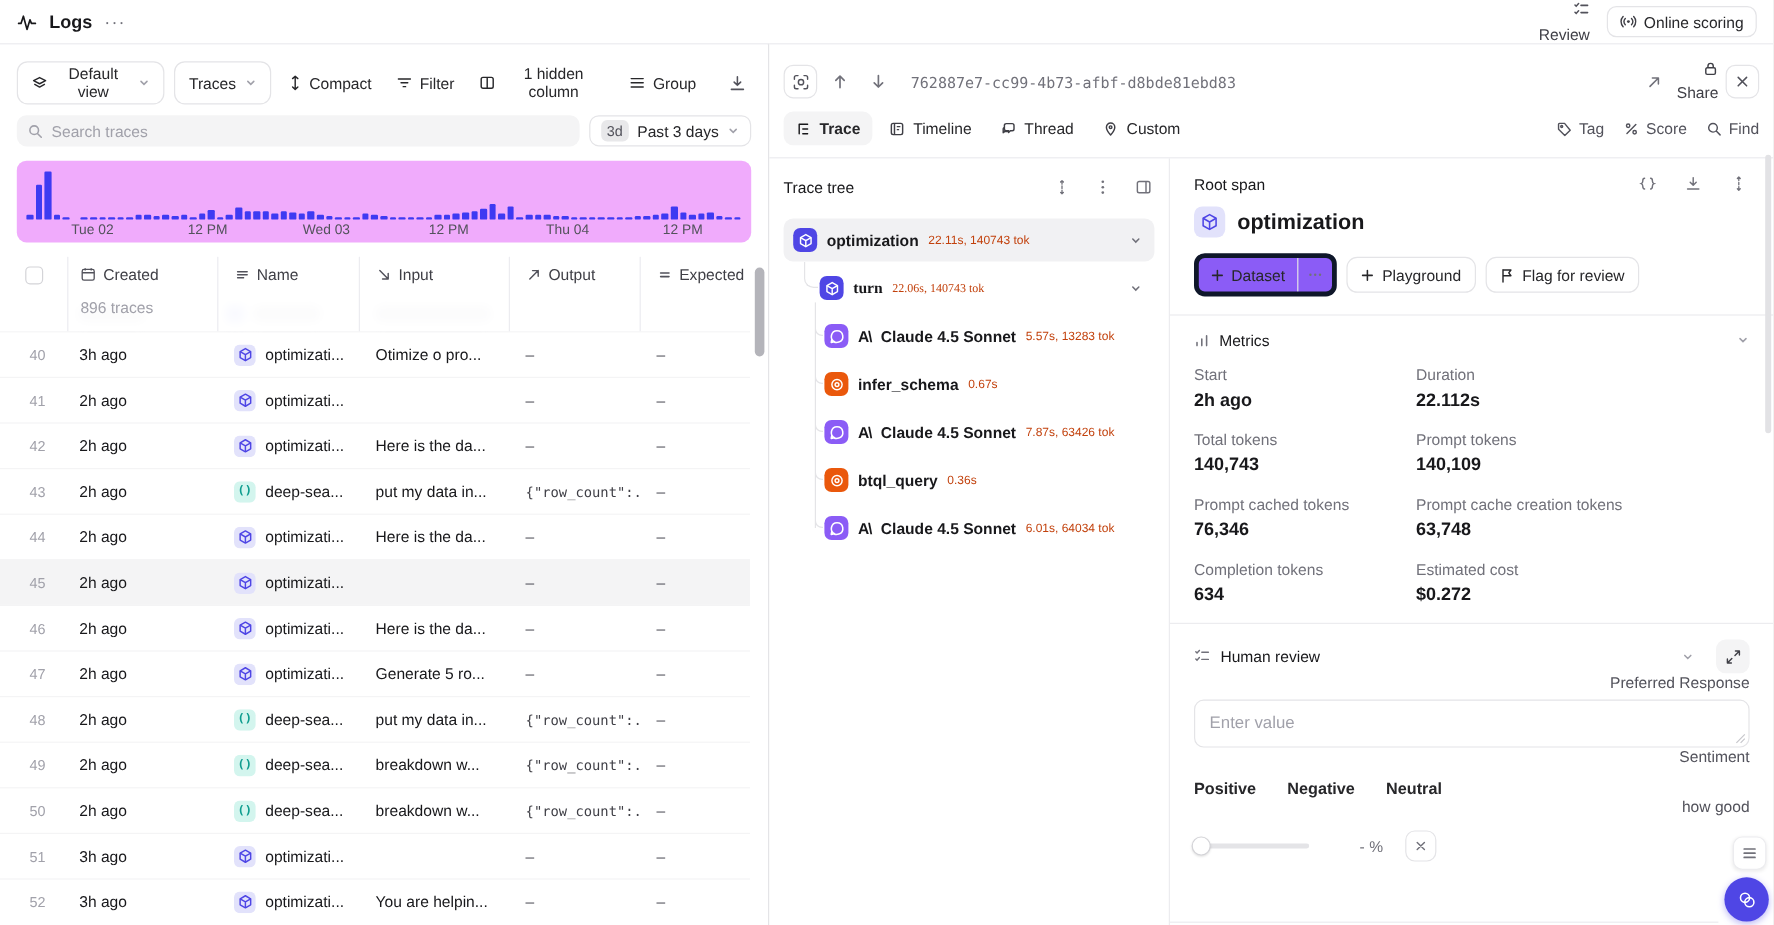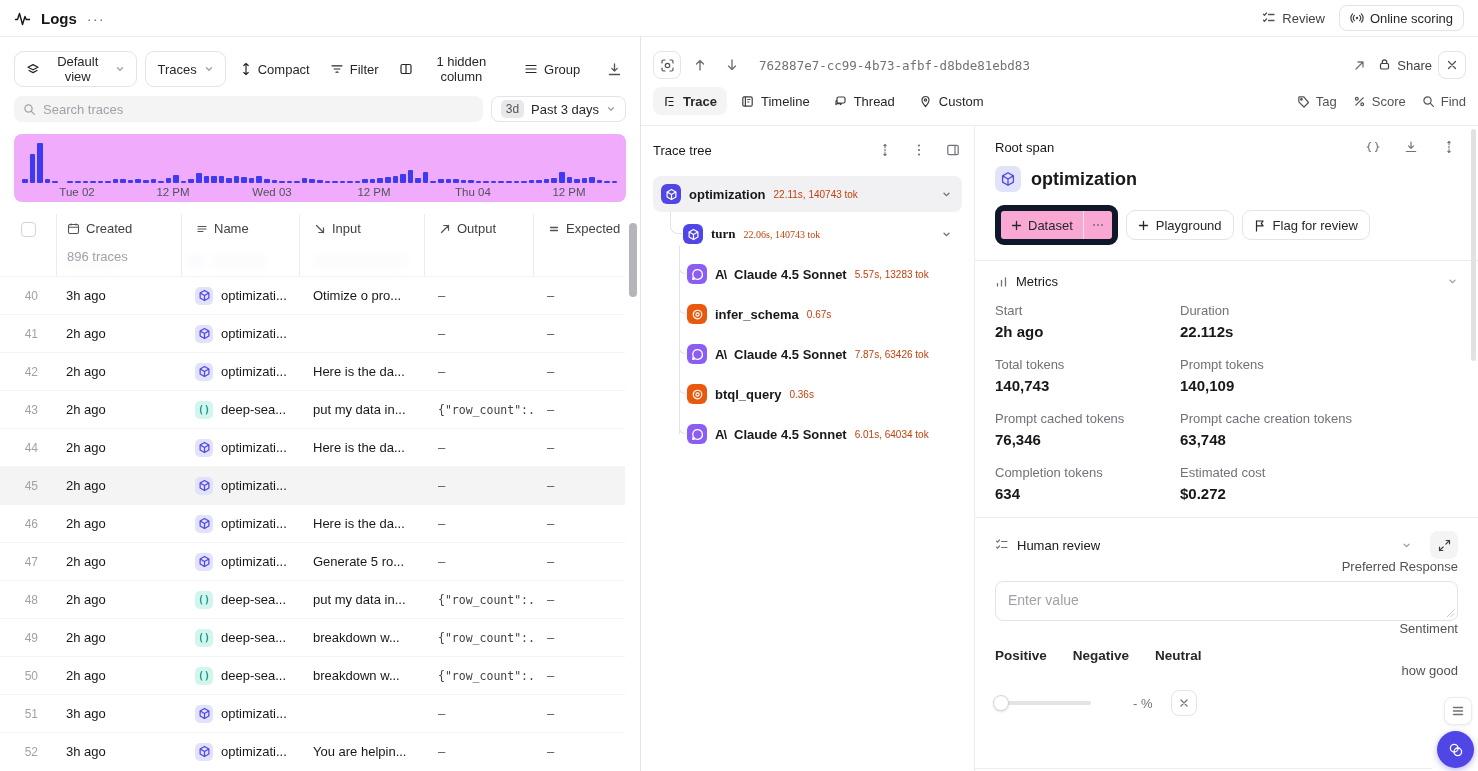--- a/index.html
+++ b/index.html
@@ -6,22 +6,22 @@
   body { background:#dcdcdc; font-family:"Liberation Sans", sans-serif; }
   .app { width:1478px; height:771px; background:#fff; position:relative; overflow:hidden;
          color:#18181b; font-size:13px; }
 
   
   .topbar { height:36px; display:flex; align-items:center; padding:0 14px; justify-content:space-between; }
   .topbar-left { display:flex; align-items:center; gap:10px; }
   .app-title { font-size:15px; font-weight:700; }
   .kebab-h { color:#71717a; font-size:15px; letter-spacing:1px; cursor:pointer; }
   .topbar-right { display:flex; align-items:center; gap:14px; }
-  .ghost-btn { display:inline-flex; align-items:flex-start; gap:6px; color:#3f3f46; cursor:pointer;
-               background:none; border:none; font-size:13px; font-family:inherit; }
+  .ghost-btn { display:inline-flex; align-items:flex-end; gap:6px; color:#3f3f46; cursor:pointer;
+               background:none; border:none; font-size:13px; font-family:inherit;flex-direction:column; }
   .pill-btn { display:inline-flex; align-items:center; gap:6px; border:1px solid #e4e4e7; border-radius:8px;
               height:26px; padding:0 10px; background:#fff; cursor:pointer; font-size:13px; font-family:inherit; color:#27272a; }
 
   .body { display:flex; height:735px; }
 
   
   .left-panel { width:641px; border-right:1px solid #e4e4e7; border-top:1px solid #ececef; position:relative; flex-shrink:0; }
   .toolbar { display:flex; align-items:center; gap:8px; padding:14px 14px 0; }
   .btn-outline { display:inline-flex; align-items:center; gap:7px; border:1px solid #e4e4e7; border-radius:9px;
                  height:36px; padding:0 11px; background:#fff; cursor:pointer; font-size:13px; font-family:inherit; color:#27272a; }
@@ -113,21 +113,21 @@
   .conn { position:absolute; border-color:#e4e4e7 !important; z-index:0; }
 
   .span-col { flex:1; padding:12px 20px 0; position:relative; min-width:0; }
   .span-head { display:flex; align-items:center; }
   .span-label { color:#18181b; }
   .span-icons { margin-left:auto; display:flex; align-items:center; gap:20px; color:#71717a; }
   .title-row { margin-top:10px; display:flex; align-items:center; gap:10px; }
   .title-chip { width:26px; height:26px; border-radius:7px; background:#e2e2fb; color:#4f46e5; display:inline-flex; align-items:center; justify-content:center; }
   .span-title { font-size:18px; font-weight:700; }
   .btn-row { margin-top:13px; display:flex; gap:8px; align-items:center; }
-  .split { display:inline-flex; border:6px solid #0f172a; border-radius:9px; overflow:hidden; background:#f9a8d4; }
+  .split { display:inline-flex; border:4px solid #0f172a; border-radius:9px; overflow:hidden; background:#8b5cf6; }
   .split > button { border:none; background:none; height:28px; display:inline-flex; align-items:center; gap:6px;
                     padding:0 10px; cursor:pointer; font-size:13px; font-family:inherit; color:#27272a; }
   .split > button + button { border-left:1px solid #e4e4e7; padding:0 8px; color:#71717a; }
   .divider { border-top:1px solid #ececef; margin:15px -20px 0; }
   .sec-head { display:flex; align-items:center; gap:8px; margin-top:13px; color:#18181b; }
   .sec-head .schev { margin-left:auto; color:#a1a1aa; }
   .mgrid { display:grid; grid-template-columns:185px 1fr; row-gap:17px; margin-top:14px; }
   .mlabel { color:#71717a; font-size:13px; }
   .mvalue { font-size:15px; font-weight:600; margin-top:5px; color:#18181b; }
   .hr-expand { width:28px; height:28px; border-radius:8px; background:#f4f4f5; border:none; display:inline-flex;

